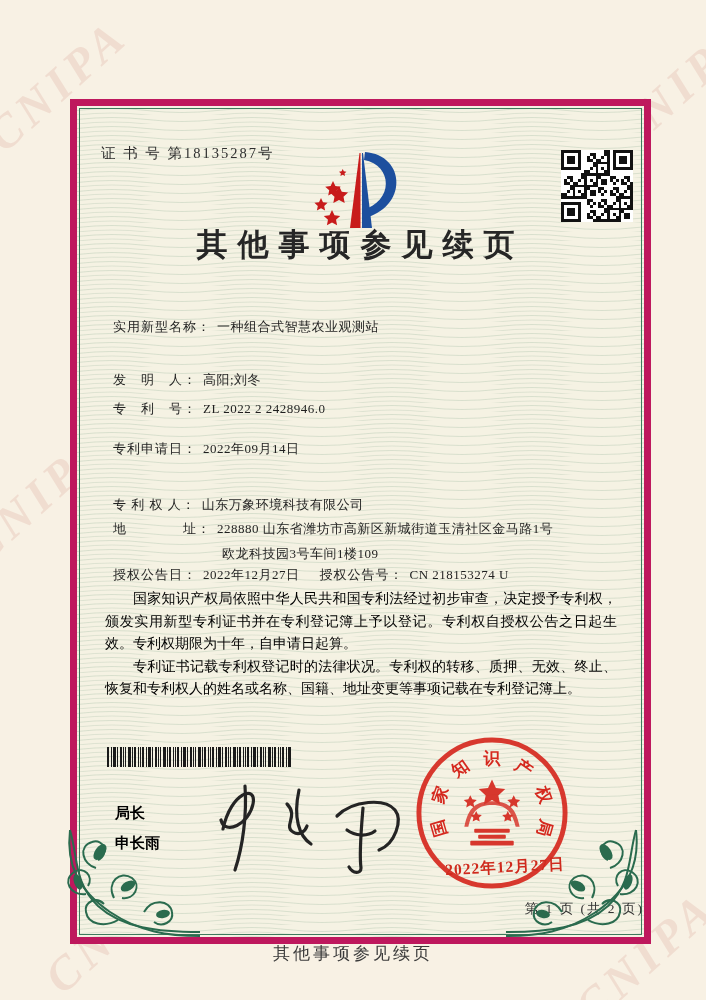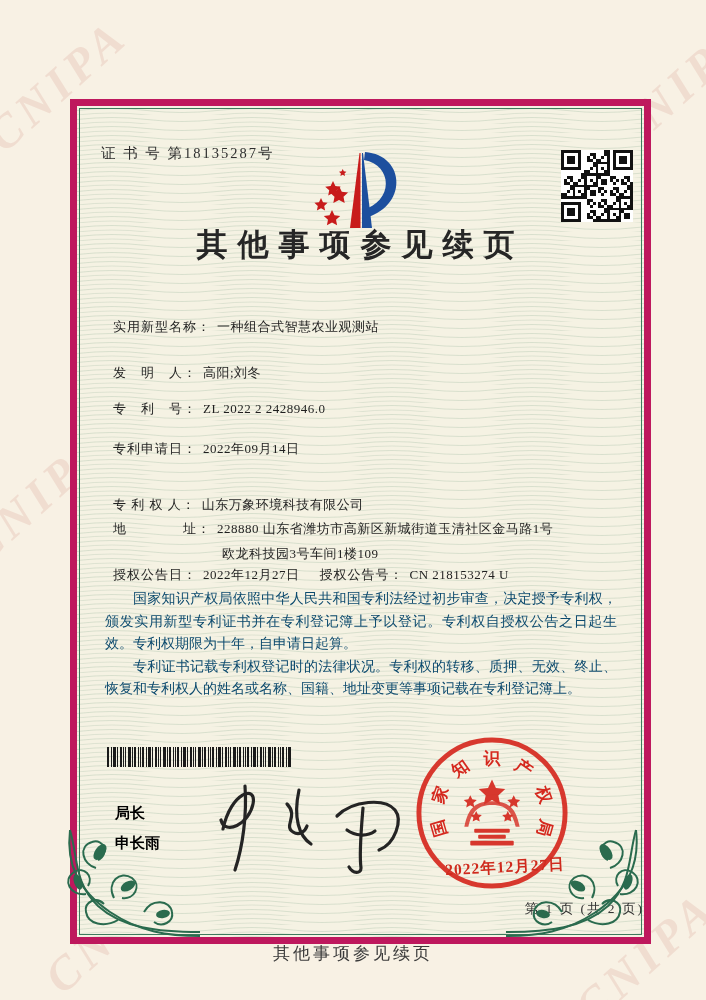--- a/index.html
+++ b/index.html
@@ -18,21 +18,21 @@
   .logo{position:absolute;left:213px;top:32px;}
   .qr{position:absolute;left:484px;top:44px;}
   .title{position:absolute;left:0;top:118px;width:100%;text-align:center;font-size:31px;
          font-weight:bold;letter-spacing:10px;color:#262626;}
   .row{position:absolute;left:36px;font-size:13px;color:#1f1f1f;white-space:nowrap;}
   .row .lbl{letter-spacing:1px;}
   .row .val{margin-left:6px;letter-spacing:.5px;}
   .row .val2block{display:block;margin-left:96px;margin-top:7px;letter-spacing:.5px;padding-left:13px;}
   .row .lbl2{margin-left:20px;letter-spacing:1px;}
   .paras{position:absolute;left:28px;top:482px;width:512px;font-size:14px;line-height:22.5px;
-         color:#0c4a6e;text-align:justify;}
+         color:#000000;text-align:justify;}
   .paras p{margin:0;text-indent:2em;}
   .barcode{position:absolute;left:30px;top:641px;}
   .officer{position:absolute;left:38px;top:692px;font-family:"Liberation Sans",sans-serif;
            font-size:15px;font-weight:bold;color:#000000;line-height:30px;}
   .signature{position:absolute;left:118px;top:668px;}
   .seal{position:absolute;left:336px;top:628px;}
   .sealdate{position:absolute;left:348px;top:751px;width:160px;text-align:center;
             font-size:15.5px;font-weight:bold;color:#cf2a1d;letter-spacing:1px;
             transform:rotate(-3deg);}
   .pagenum{position:absolute;left:0;top:794px;width:100%;text-align:right;font-size:13.5px;
@@ -298,21 +298,21 @@
         <rect x="0" y="18" width="7" height="7" fill="#111"></rect>
         <rect x="1" y="19" width="5" height="5" fill="#fff"></rect>
         <rect x="2" y="20" width="3" height="3" fill="#111"></rect>
       </svg>
 
     <div class="title">其他事项参见续页</div>
 
     <div class="row" style="top:212px">
       <span class="lbl">实用新型名称：</span><span class="val">一种组合式智慧农业观测站</span>
     </div>
-    <div class="row" style="top:258px">
+    <div class="row" style="top:265px">
       <span class="lbl">发　明　人：</span><span class="val">高阳;刘冬</span>
     </div>
     <div class="row" style="top:294px">
       <span class="lbl">专　利　号：</span><span class="val">ZL 2022 2 2428946.0</span>
     </div>
     <div class="row" style="top:334px">
       <span class="lbl">专利申请日：</span><span class="val">2022年09月14日</span>
     </div>
     <div class="row" style="top:390px">
       <span class="lbl">专 利 权 人：</span><span class="val">山东万象环境科技有限公司</span>

